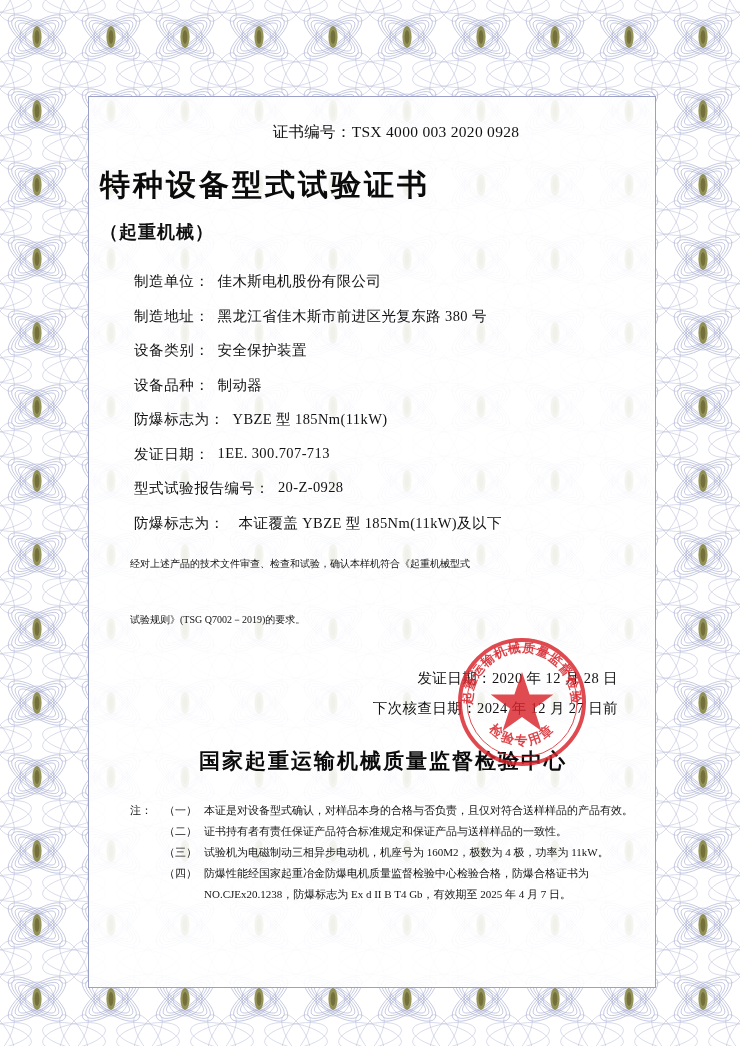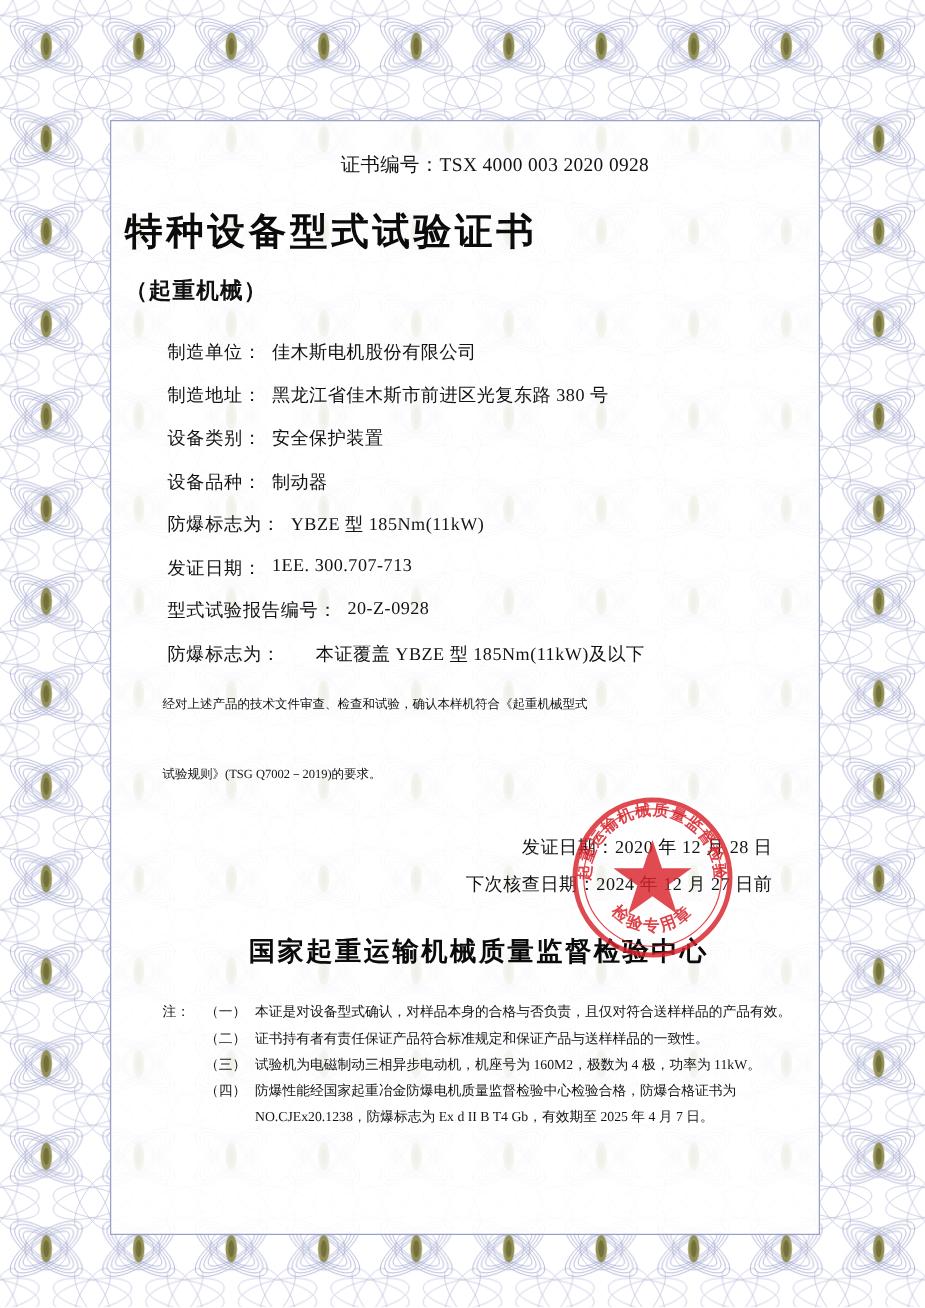--- a/index.html
+++ b/index.html
@@ -99,21 +99,21 @@
   }
   .field-label {
     white-space: nowrap;
     letter-spacing: 0.6px;
   }
   .field-value {
     margin-left: 8px;
     letter-spacing: 0.4px;
   }
   .field-value.indent {
-    margin-left: 28px;
+    margin-left: 14px;
   }
 
   .statement {
     margin: 16px 0 0 0;
     padding: 0 30px 0 30px;
     font-size: 10px;
     line-height: 30px;
     color: #121212;
     text-align: justify;
     text-indent: 0;

